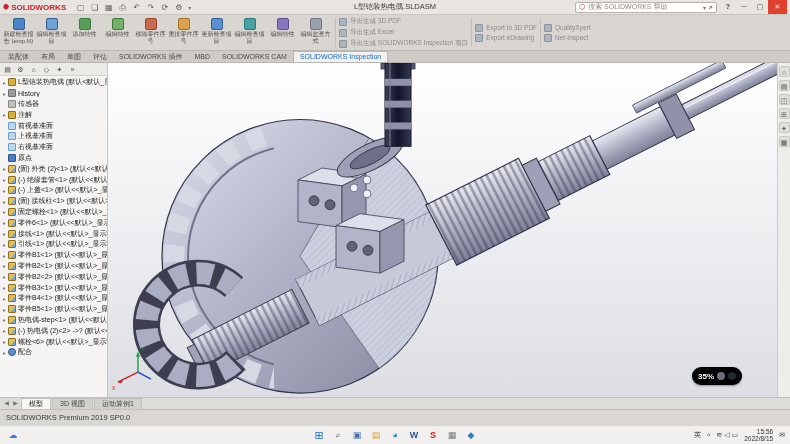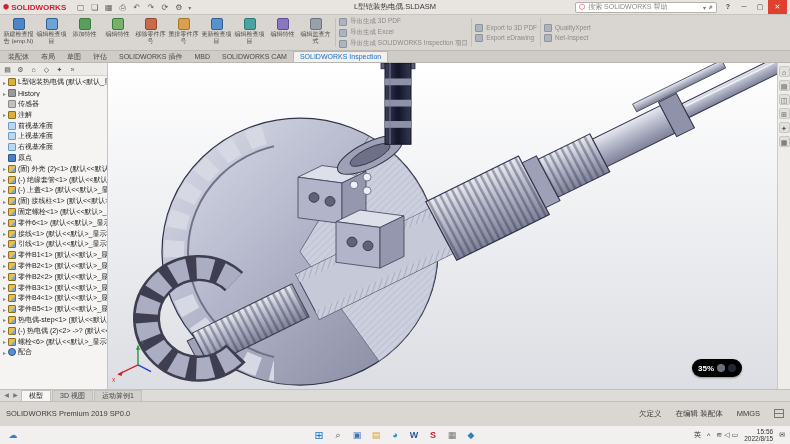--- a/index.html
+++ b/index.html
@@ -81,21 +81,21 @@
 .zp-dot{width:8px;height:8px;border-radius:50%;background:#6b7180}
 .zp-dot.dark{background:#23272f}
 
 
 .bottomtabs{height:12px;background:#dedcd8;border-top:1px solid #c2c0bc;display:flex;align-items:stretch;padding-left:2px;gap:1px;flex:0 0 auto}
 .bt-nav{width:9px;text-align:center;font-size:6px;color:#777;line-height:11px}
 .btab{font-size:7px;line-height:10px;padding:0 7px;color:#444;background:#d3d1cd;border:1px solid #c2c0bc;border-bottom:none;white-space:nowrap}
 .btab.active{background:#f7f6f5;color:#222}
 
 
-.statusbar{height:24px;background:#dad7d2;border-top:1px solid #c2bfba;display:flex;align-items:center;font-size:7.5px;color:#3c3c3c;padding:0 6px;flex:0 0 auto}
+.statusbar{height:16px;background:#dad7d2;border-top:1px solid #c2bfba;display:flex;align-items:center;font-size:7.5px;color:#3c3c3c;padding:0 6px;flex:0 0 auto}
 .sb-right{margin-left:auto;display:flex;gap:14px;align-items:center}
 .sb-grid{width:10px;height:9px;border:1px solid #777;background:linear-gradient(rgba(0,0,0,0) 45%,#777 45%,#777 55%,rgba(0,0,0,0) 55%),linear-gradient(90deg,rgba(0,0,0,0) 45%,#777 45%,#777 55%,rgba(0,0,0,0) 55%)}
 
 
 .taskbar{height:19px;background:#f2f0ee;border-top:1px solid #d8d6d4;display:flex;align-items:center;padding:0 5px;position:relative;flex:0 0 auto}
 .tk-corner{font-size:9px;color:#2f7fd4;width:16px;text-align:center}
 .tk-center{position:absolute;left:50%;transform:translateX(-50%);display:flex;gap:5px;align-items:center}
 .tk-ico{width:14px;height:14px;line-height:14px;text-align:center;font-size:9px;border-radius:2px;color:#555}
 .tk-ico.start{color:#1574d4;font-size:11px}
 .tk-ico.search{color:#444}
@@ -566,29 +566,20 @@
     <span style="display:flex;gap:1px">
 
     <span class="btab active">模型</span>
         <span class="btab">3D 视图</span>
         <span class="btab">运动算例1</span>
       </span>
   </div>
 
   <div class="statusbar">
     <span>SOLIDWORKS Premium 2019 SP0.0</span>
-    <span class="sb-right">
-      <span style="display:flex;gap:14px">
-
-      <span>欠定义</span>
-          <span>在编辑 装配体</span>
-          <span>MMGS</span>
-        </span>
-      <span class="sb-grid"></span>
-    </span>
   </div>
 
   <div class="taskbar">
     <span class="tk-corner">☁</span>
     <span class="tk-center">
 
     <span class="tk-ico start">⊞</span>
         <span class="tk-ico search">⌕</span>
         <span class="tk-ico task-view">▣</span>
         <span class="tk-ico file-explorer">▤</span>

